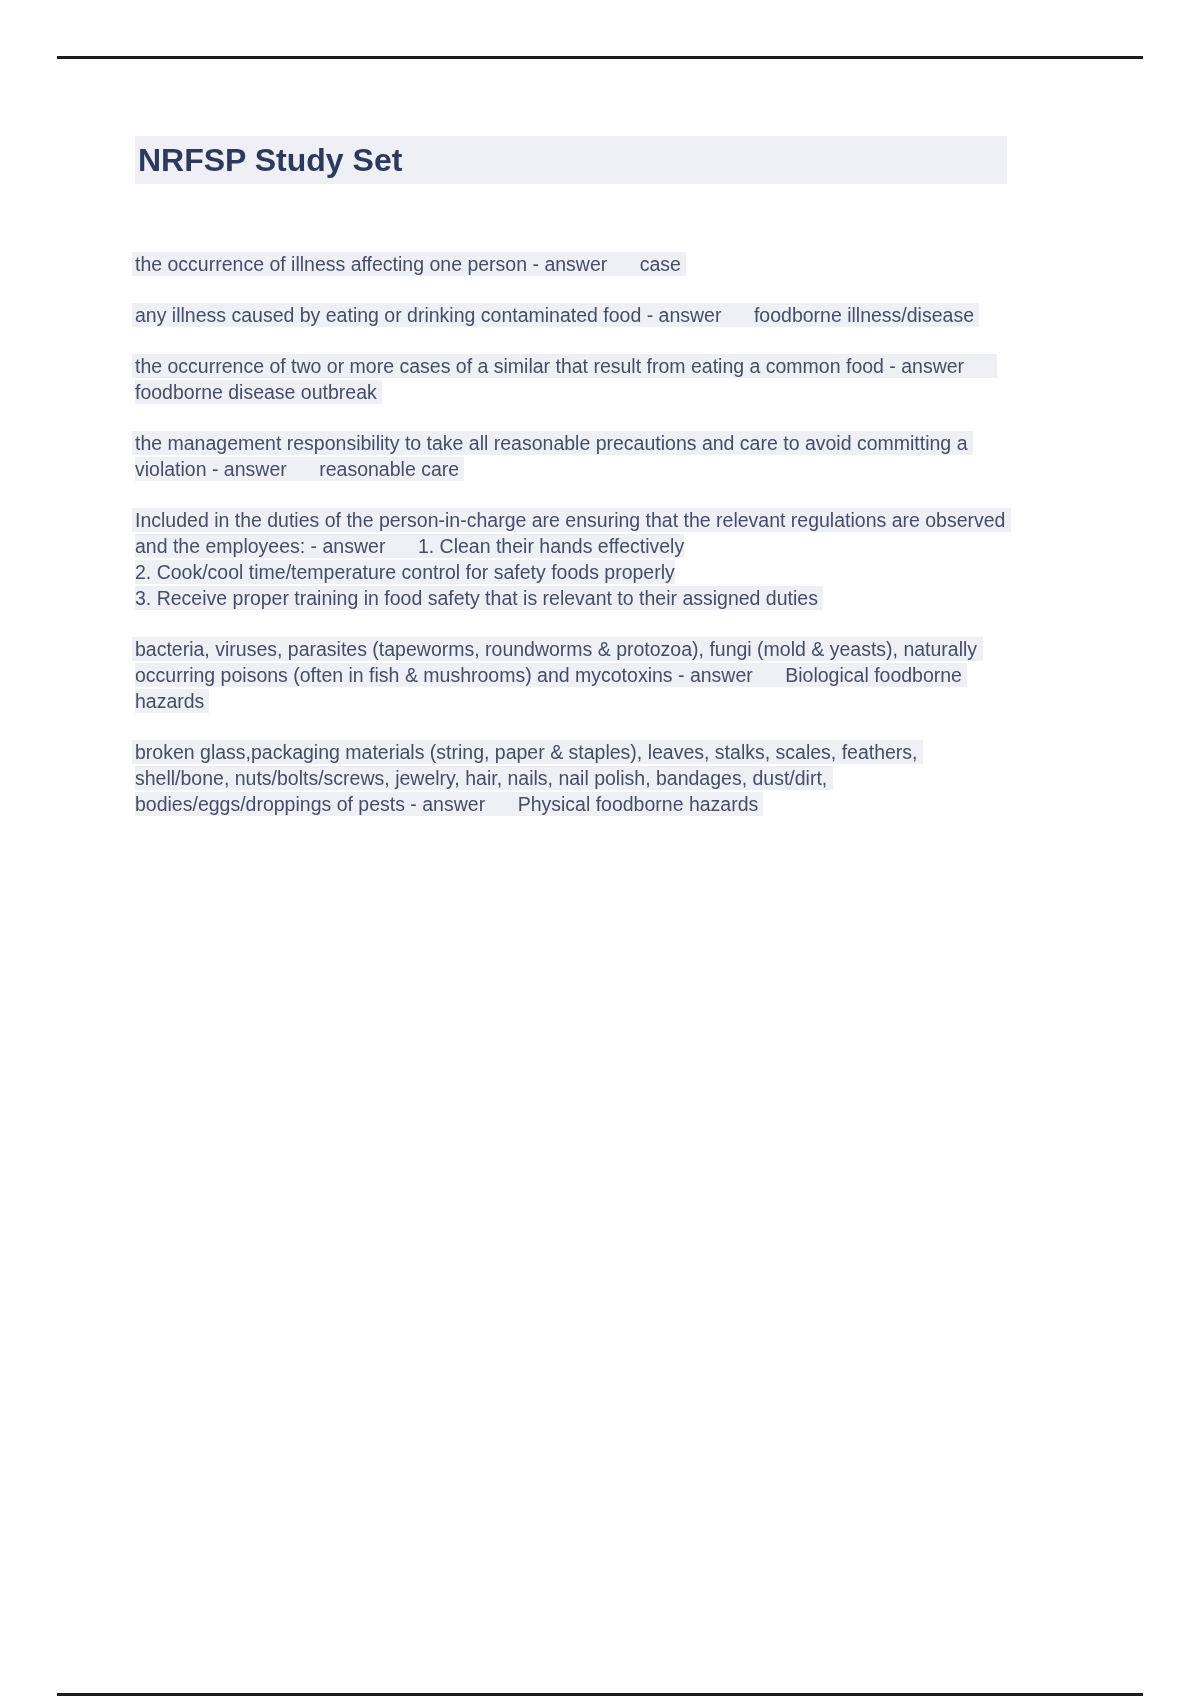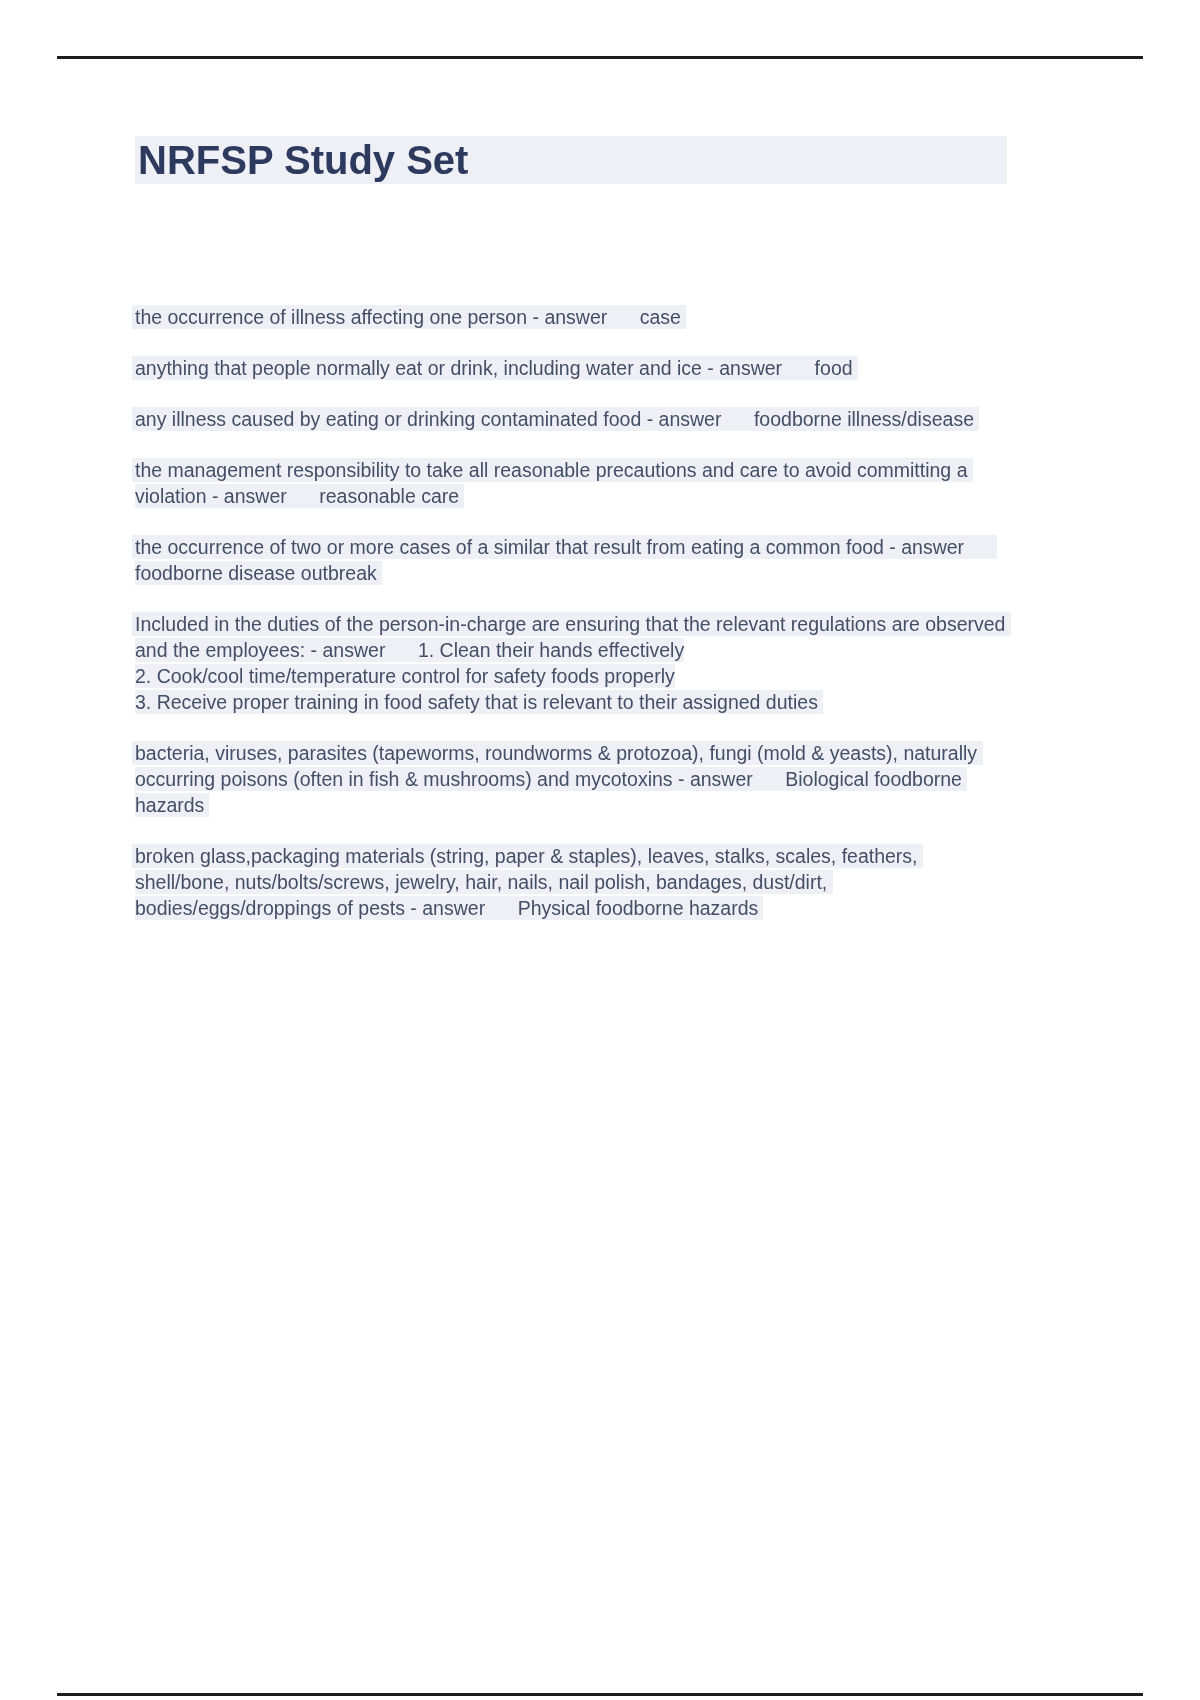--- a/index.html
+++ b/index.html
@@ -17,24 +17,24 @@
   }
   .rule.top { top: 56px; }
   .rule.bottom { top: 1693px; }
   .content {
     position: absolute; left: 135px; top: 136px; width: 872px;
   }
   h1.title {
     margin: 0;
     background: var(--highlight, #eef0f6);
     color: var(--title-text, #2d3a5e);
-    font-size: 40px; font-weight: 700; line-height: 40px;
+    font-size: 32px; font-weight: 700; line-height: 40px;
     padding: 4px 2px 4px 3px;
   }
-  .qa-list { margin-top: 120px; }
+  .qa-list { margin-top: 67px; }
   p.qa-item {
     margin: 0 0 25px 0;
     font-size: 19.5px; line-height: 26px;
     color: var(--body-text, #444e66);
   }
   .hl {
     background: var(--highlight, #eef0f6);
     white-space: pre-wrap;
     padding: 1px 5px 1px 3px;
     margin-left: -3px;
@@ -42,24 +42,23 @@
 </style>
 </head>
 <body>
 
 <div class="rule top"></div>
 
 <div class="content">
   <h1 class="title">NRFSP Study Set</h1>
   <div class="qa-list">
       <p class="qa-item"><span class="hl">the occurrence of illness affecting one person -&nbsp;answer      case</span></p>
-      <p class="qa-item"><span class="hl">anything that people normally eat or drink, including water and ice -&nbsp;answer      food</span></p>
       <p class="qa-item"><span class="hl">any illness caused by eating or drinking contaminated food -&nbsp;answer      foodborne illness/disease</span></p>
+      <p class="qa-item"><span class="hl">the occurrence of two or more cases of a similar that result from eating a common food -&nbsp;answer      foodborne disease outbreak</span></p>
       <p class="qa-item"><span class="hl">the management responsibility to take all reasonable precautions and care to avoid committing a violation -&nbsp;answer      reasonable care</span></p>
-      <p class="qa-item"><span class="hl">the occurrence of two or more cases of a similar that result from eating a common food -&nbsp;answer      foodborne disease outbreak</span></p>
       <p class="qa-item"><span class="hl">Included in the duties of the person-in-charge are ensuring that the relevant regulations are observed and the employees: -&nbsp;answer      1. Clean their hands effectively
 2. Cook/cool time/temperature control for safety foods properly
 3. Receive proper training in food safety that is relevant to their assigned duties</span></p>
       <p class="qa-item"><span class="hl">bacteria, viruses, parasites (tapeworms, roundworms &amp; protozoa), fungi (mold &amp; yeasts), naturally occurring poisons (often in fish &amp; mushrooms) and mycotoxins -&nbsp;answer      Biological foodborne hazards</span></p>
       <p class="qa-item"><span class="hl">broken glass,packaging materials (string, paper &amp; staples), leaves, stalks, scales, feathers, shell/bone, nuts/bolts/screws, jewelry, hair, nails, nail polish, bandages, dust/dirt, bodies/eggs/droppings of pests -&nbsp;answer      Physical foodborne hazards</span></p>
     </div>
 </div>
 
 <div class="rule bottom"></div>
 

